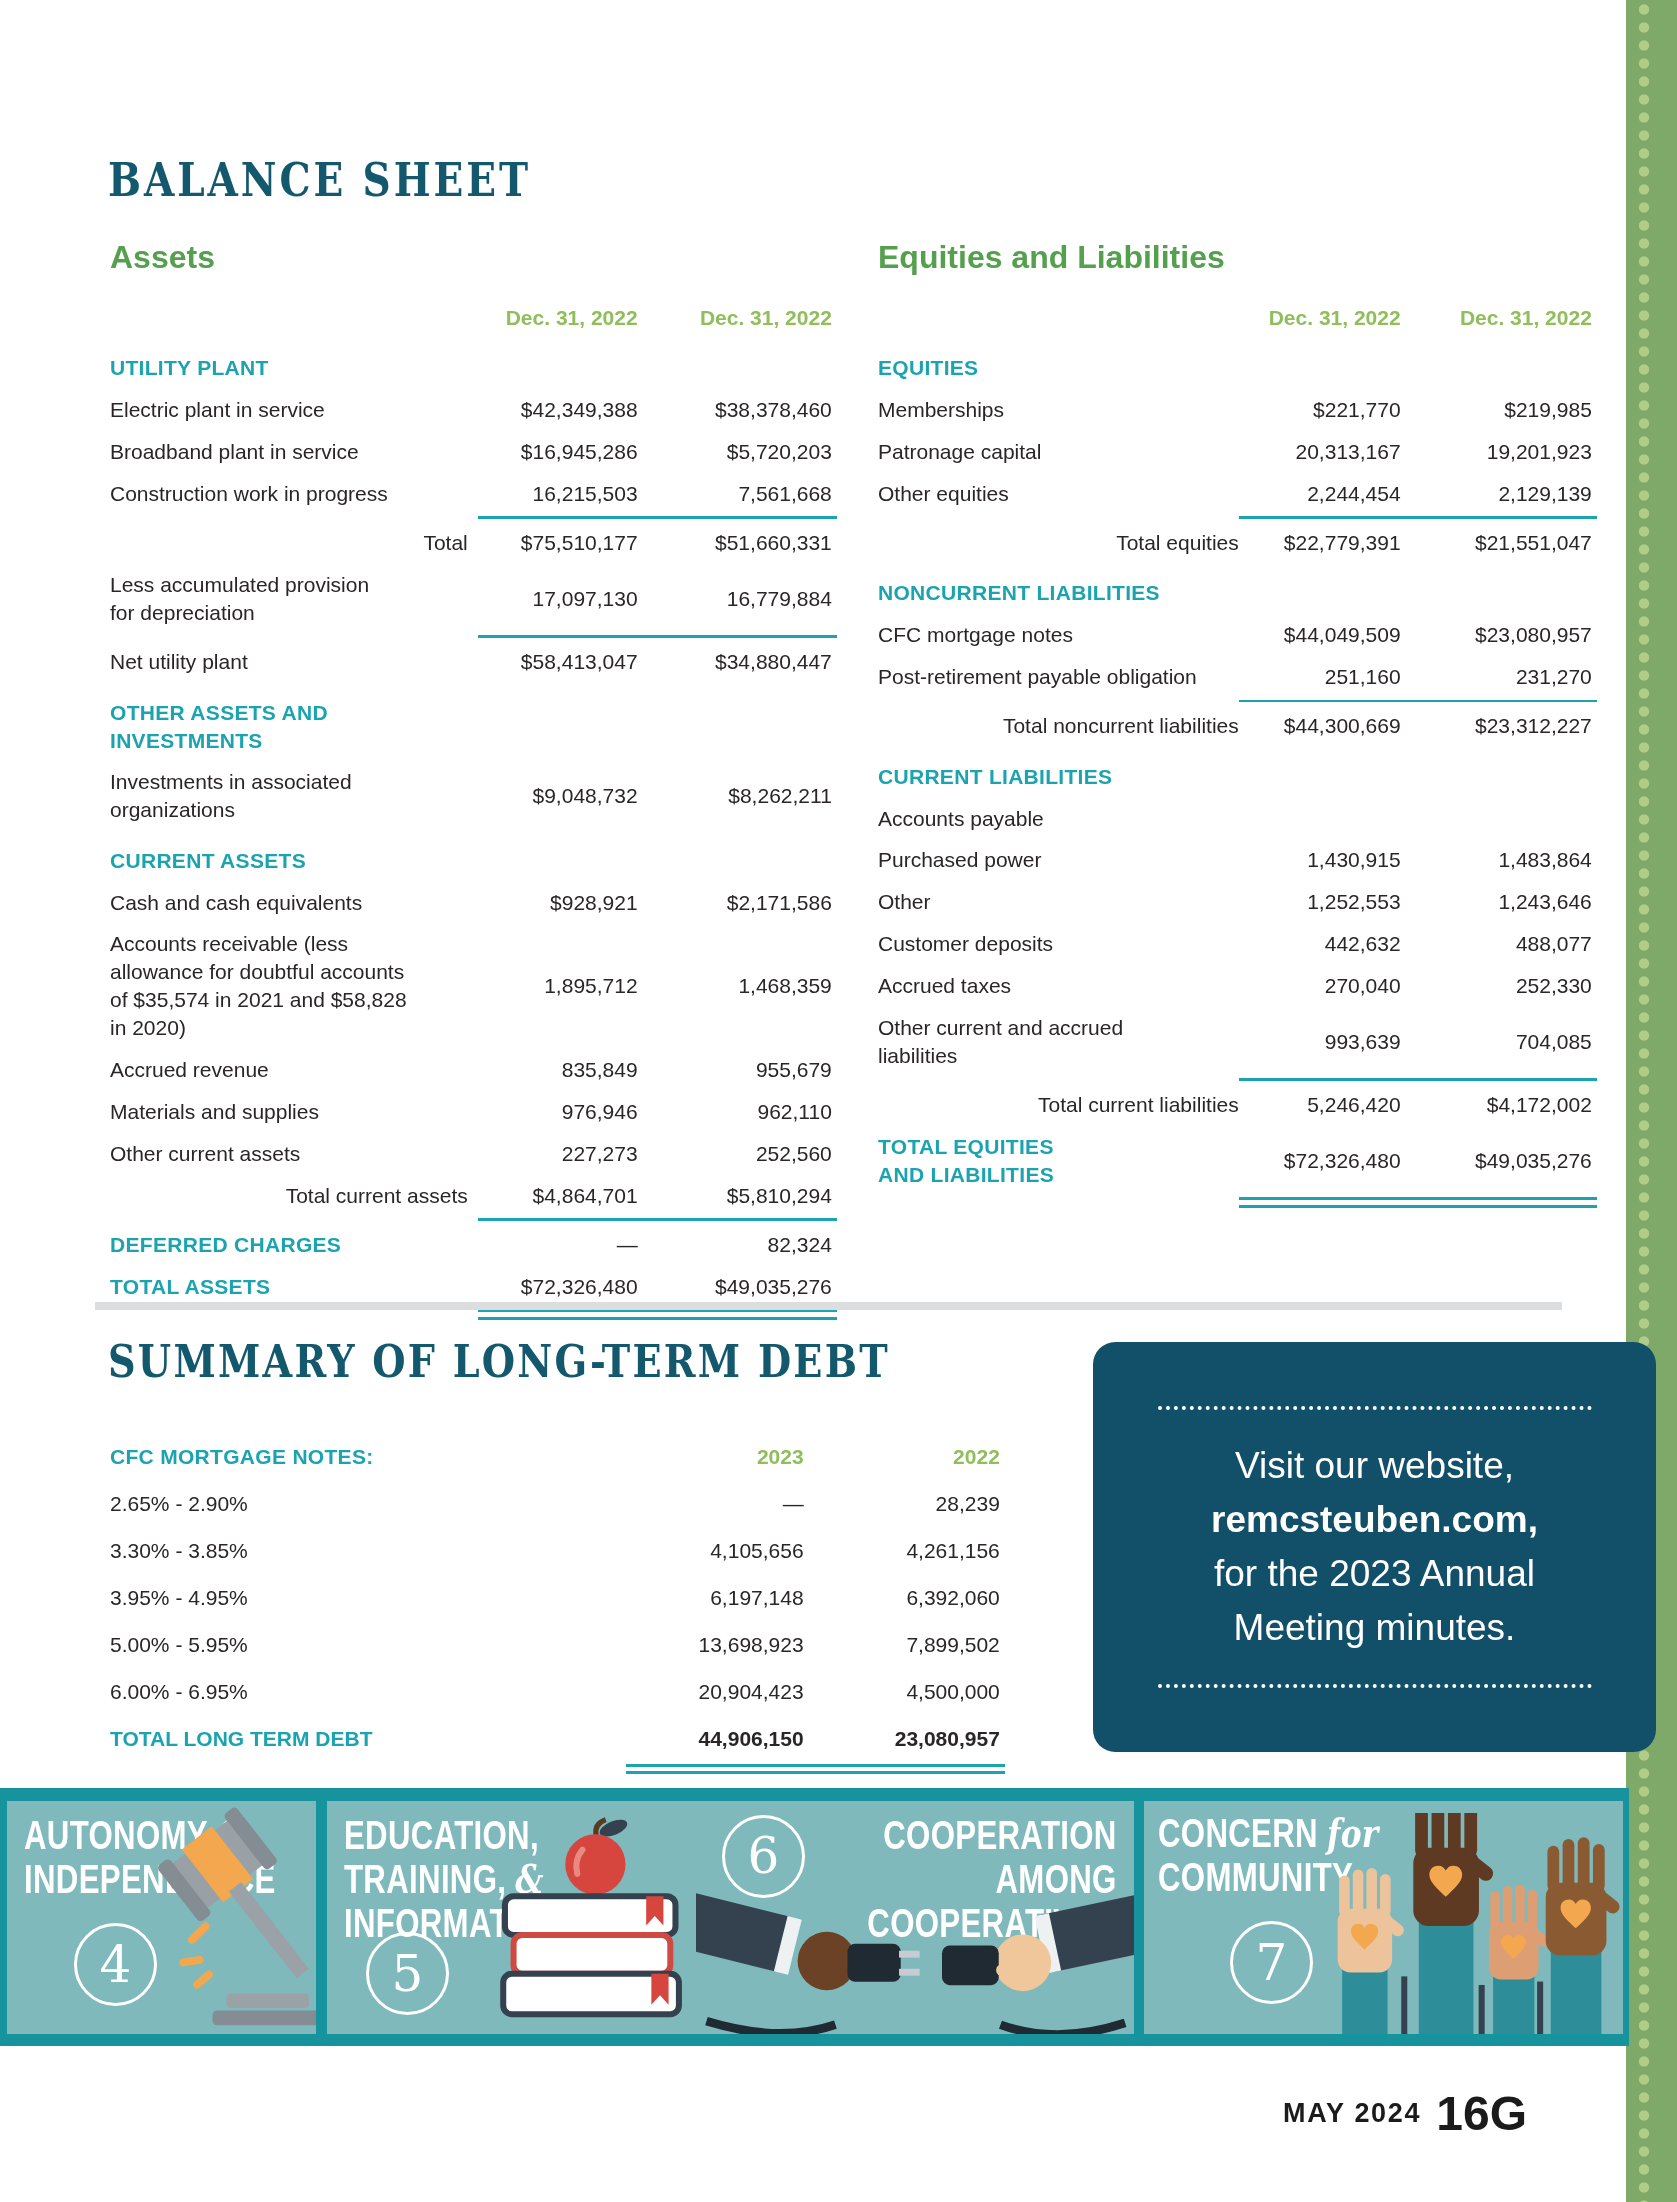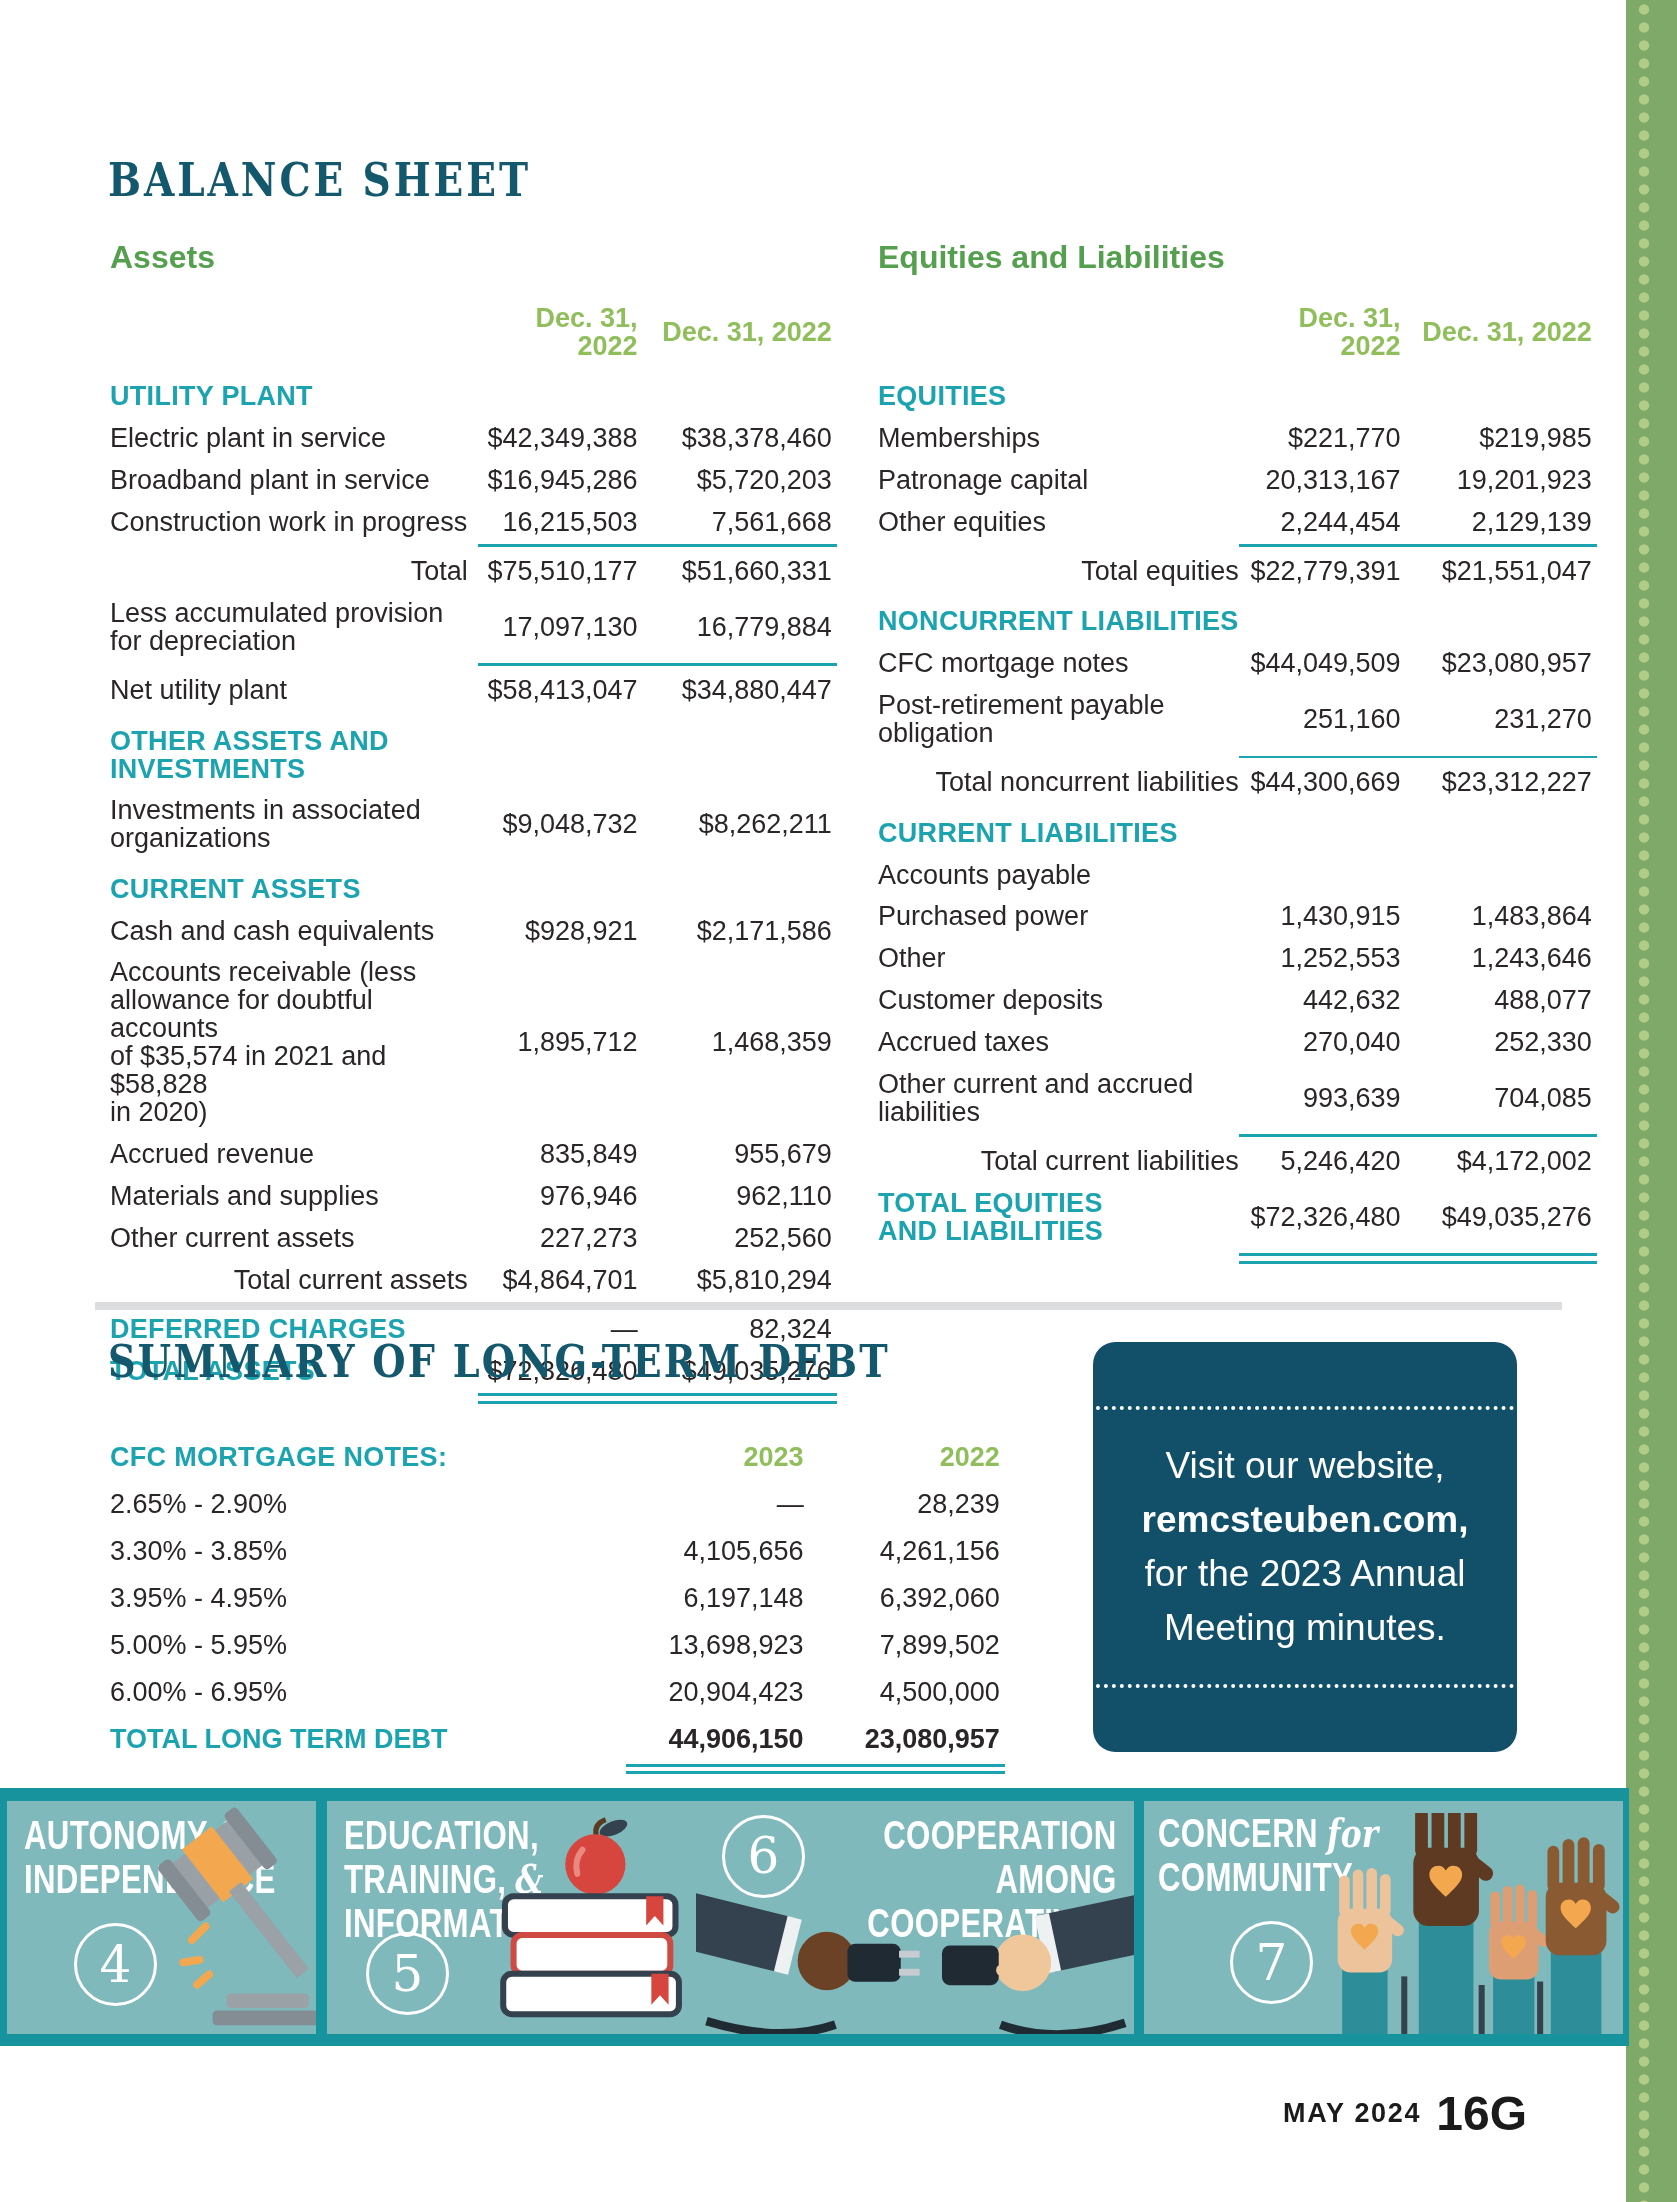--- a/index.html
+++ b/index.html
@@ -27,21 +27,21 @@
     letter-spacing:2.6px; color:#14586e; transform:scaleX(0.85); transform-origin:left top;
     white-space:nowrap;
   }
   .col-heading{
     position:absolute; top:239px; font-size:32px; font-weight:700; color:#55a04e;
   }
   .assets-heading{left:110px;}
   .equities-heading{left:878px;}
 
   
-  .fin-table{position:absolute; font-size:27px; line-height:28px;}
+  .fin-table{position:absolute; font-size:21px; line-height:28px;}
   .fin-table .row{display:flex; align-items:center; padding:6.9px 0;}
   .fin-table .lbl{flex:1; padding-right:6.9px; white-space:pre-line;}
   .fin-table .v{text-align:right; padding-right:5.2px;}
   .fin-table .indent .lbl{padding-left:29px;text-align:right;}
   .fin-table .section{margin-top:8.6px;}
   .fin-table .section .lbl, .fin-table .section-row .lbl{
     color:#1ba3b0; font-weight:700; letter-spacing:0.3px;
   }
   .fin-table .header-row .v{color:#8fbe5b; font-weight:700;}
   .fin-table .header-row .lbl{color:#1ba3b0; font-weight:700; letter-spacing:0.3px;}
@@ -58,21 +58,21 @@
   .debt .row{padding:9.5px 0;}
   .debt .v1{width:275px;} .debt .v2{width:191px;}
   .debt .rule{margin-left:516px;}
   .debt .total-row .lbl{color:#1ba3b0; font-weight:700;}
   .debt .total-row .v{font-weight:700;}
 
   .gray-divider{position:absolute; left:95px; top:1302px; width:1467px; height:7.7px; background:#dbddde;}
 
   
   .website-box{
-    position:absolute; left:1093px; top:1342px; width:424px; height:410px;
+    position:absolute; left:1093px; top:1342px; width:563px; height:410px;
     background:#12506a; border-radius:22.4px; color:#ffffff;
     display:flex; flex-direction:column; justify-content:center; align-items:center;
   }
   .website-box .dotted{width:434px; border-top:4.3px dotted #ffffff; height:0;}
   .website-box .box-text{margin:29px 0; text-align:center; font-size:37px; line-height:1.46;}
   .website-box .box-text .bold{font-weight:700;}
 
   
   .band{position:absolute; left:0; top:1788px; width:1629px; height:258px; background:#17939e;}
   .card{position:absolute; top:13px; height:233px; background:#7fb9bc; overflow:hidden;}

